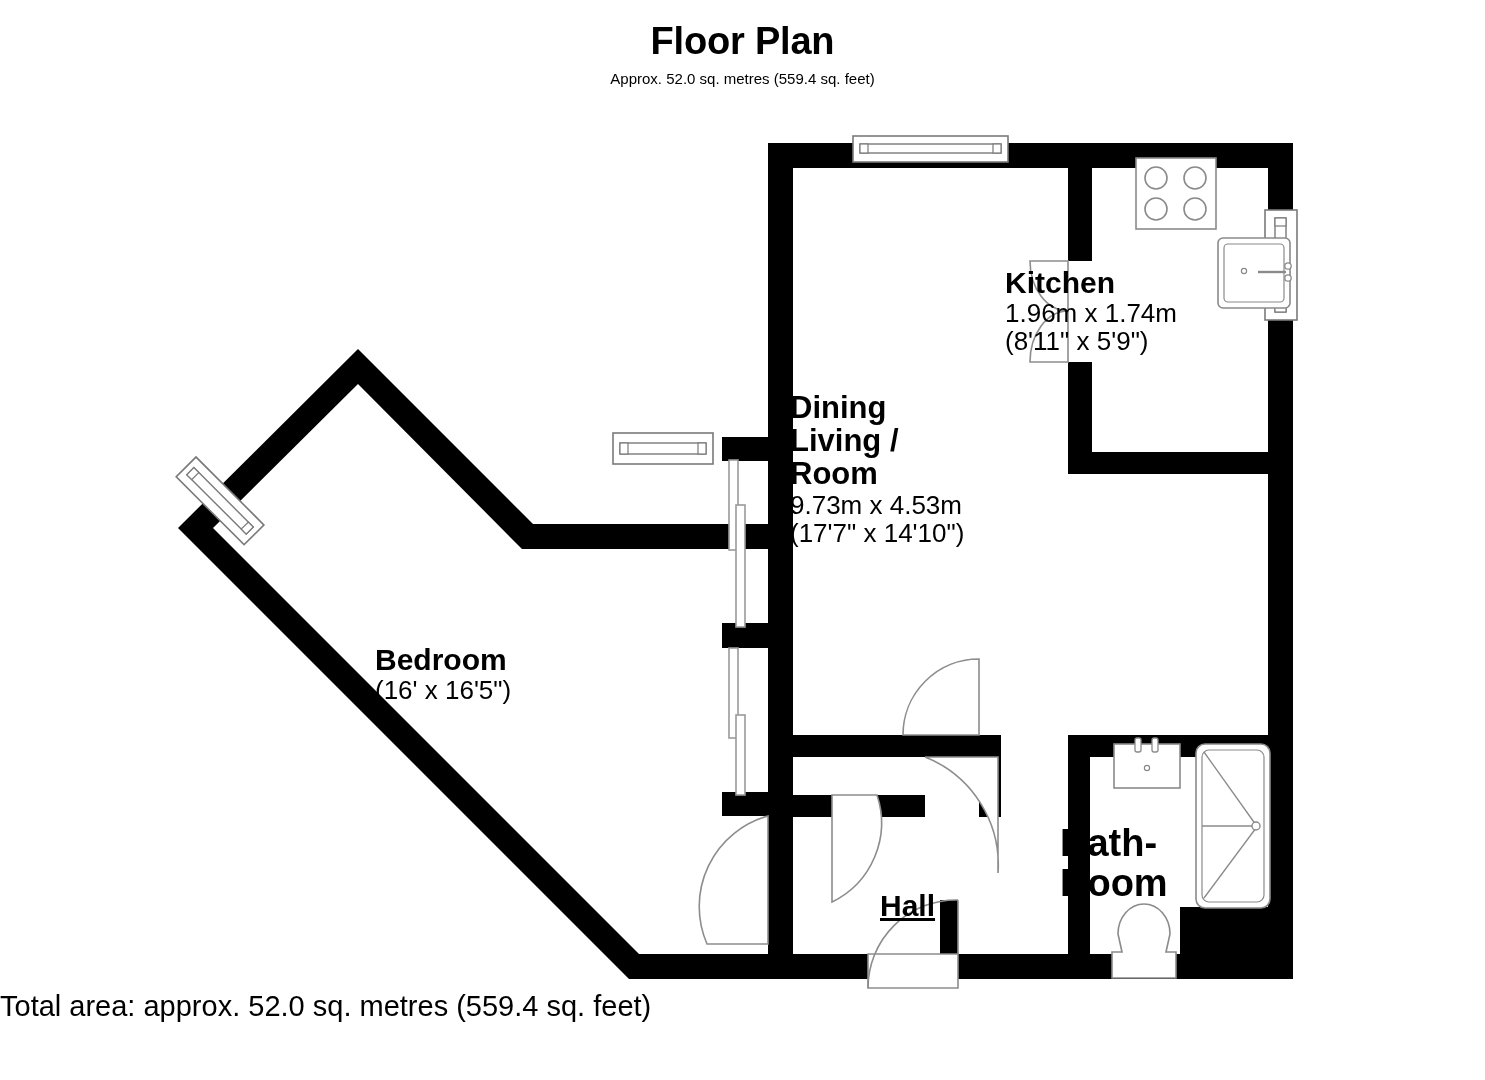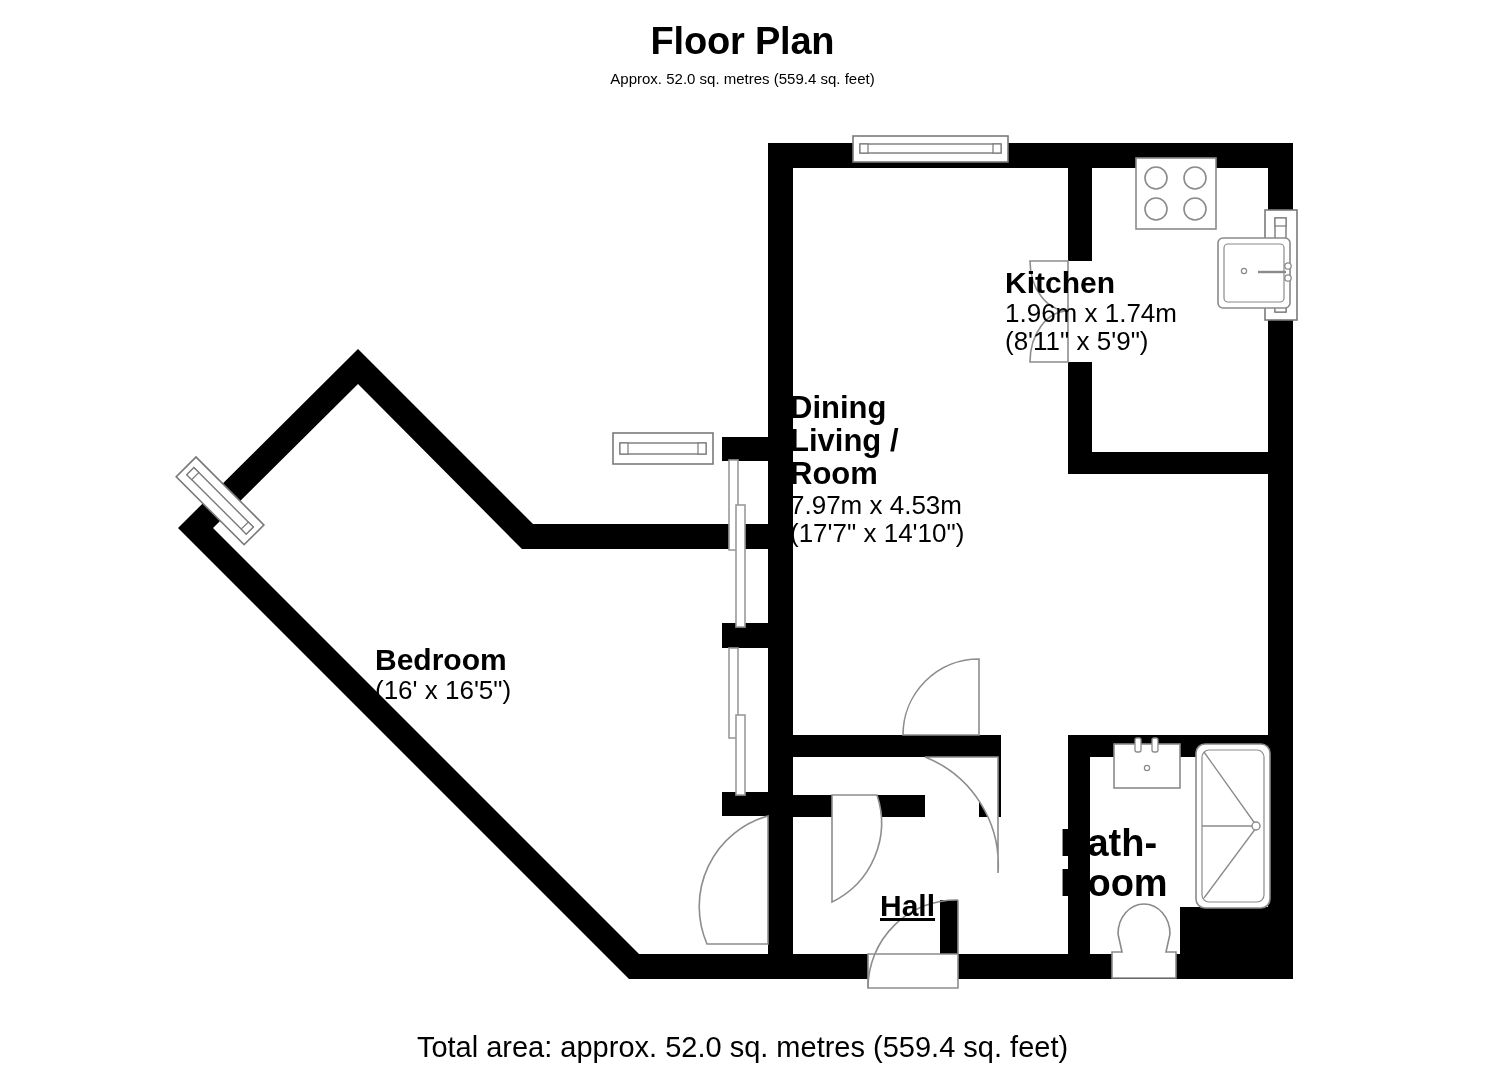--- a/index.html
+++ b/index.html
@@ -38,23 +38,23 @@
   }
   #plan-subtitle {
     font-size: 15px;
     font-weight: normal;
     margin: 9px 0 0 0;
     line-height: 1.05;
   }
   #plan-footer {
     position: absolute;
     left: 0;
-    top: 1032px;
-    width: 1485px;
-    text-align: center;
+    top: 991px;
+    width: 1485px;
+    text-align: left;
     font-size: 29px;
     line-height: 1.1;
   }
   #drawing-svg {
     position: absolute;
     left: 0;
     top: 0;
   }
   .rm-label {
     position: absolute;
@@ -250,21 +250,21 @@
       <path d="M 1118,934 A 26,30 0 0 1 1170,934 L 1166,952 L 1176,952 L 1176,978
                L 1112,978 L 1112,952 L 1122,952 Z" fill="#ffffff" stroke="#8a8a8a" stroke-width="1.6"></path>
     </g>
 
   </svg>
 
   <div class="rm-label" id="label-living">
     <span class="rm-name multi">Dining</span>
     <span class="rm-name multi">Living /</span>
     <span class="rm-name multi">Room</span>
-    <span class="rm-dim">7.97m x 4.53m</span>
+    <span class="rm-dim">9.73m x 4.53m</span>
     <span class="rm-dim">(17'7" x 14'10")</span>
   </div>
 
   <div class="rm-label" id="label-kitchen">
     <span class="rm-name">Kitchen</span>
     <span class="rm-dim">1.96m x 1.74m</span>
     <span class="rm-dim">(8'11" x 5'9")</span>
   </div>
 
   <div class="rm-label" id="label-bedroom">

